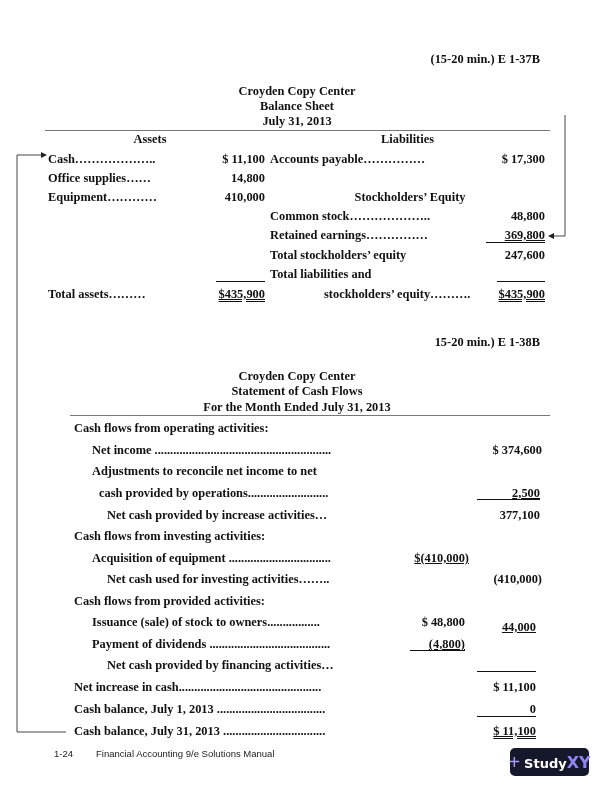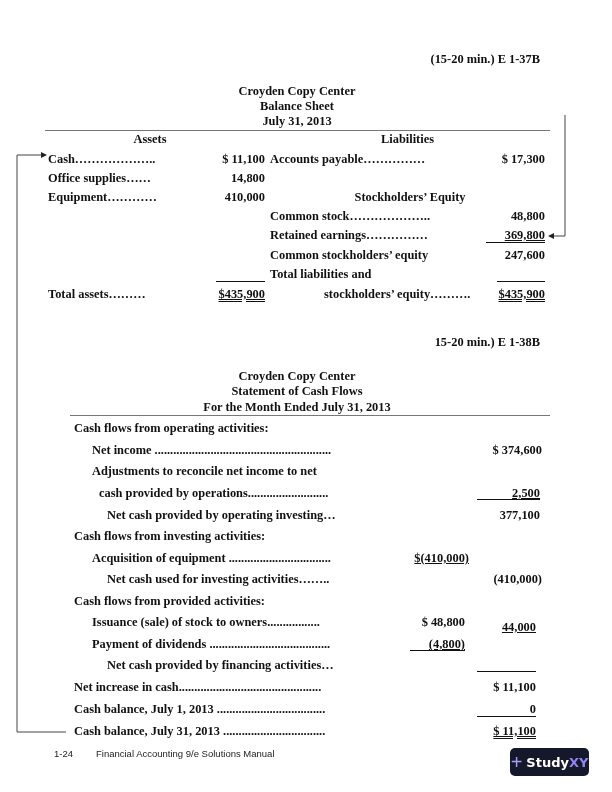--- a/index.html
+++ b/index.html
@@ -10,21 +10,21 @@
   .c { text-align:center; }
   .ul { text-decoration:underline; }
   .dul { text-decoration:underline double; }
   .hr { position:absolute; height:1px; background:#777; }
   .sline { position:absolute; background:#111; height:1px; }
   .footer { position:absolute; font-size:9.5px; font-weight:normal; color:#222; white-space:nowrap; font-family:"Liberation Sans", sans-serif;text-align:center; }
   .badge { position:absolute; left:510px; top:748px; width:79px; height:28px; background:#15172a;
            border-radius:5px; display:flex; align-items:center; justify-content:center; gap:4px; }
   .badge .plus { color:#a79cf5; font-size:20px; font-weight:normal; line-height:20px; }
   .badge .study { color:#ffffff; font-weight:bold; font-size:13px; font-family:"DejaVu Sans", sans-serif; }
-  .badge .xy { color:#8f84f0; font-weight:bold; font-size:13px; font-family:"DejaVu Sans", sans-serif; }
+  .badge .xy { color:#8f84f0; font-weight:bold; font-size:16px; font-family:"DejaVu Sans", sans-serif; }
   svg.conn { position:absolute; left:0; top:0; }
 </style>
 </head>
 <body>
 
 <svg class="conn" width="612" height="792">
   <g stroke="#444" stroke-width="1" fill="none">
     <polyline points="66,732 17,732 17,155 43,155"></polyline>
   </g>
   <polygon points="47,155 41,152 41,158" fill="#222"></polygon>
@@ -53,21 +53,21 @@
 
 <div class="t" style="left:270px; top:152px;">Accounts payable……………</div>
 <div class="t r" style="left:465px; top:152px; width:80px;">$  17,300</div>
 
 <div class="t c" style="left:320px; top:190px; width:180px;">Stockholders’ Equity</div>
 <div class="t" style="left:270px; top:209px;">Common stock………………..</div>
 <div class="t r" style="left:465px; top:209px; width:80px;">48,800</div>
 <div class="t" style="left:270px; top:228px;">Retained earnings……………</div>
 <div class="t r ul" style="left:465px; top:228px; width:80px;">369,800</div>
 <div class="sline" style="left:486px; top:242px; width:59px;"></div>
-<div class="t" style="left:270px; top:248px;">Common stockholders’ equity</div>
+<div class="t" style="left:270px; top:248px;">Total stockholders’ equity</div>
 <div class="t r" style="left:465px; top:248px; width:80px;">247,600</div>
 
 <div class="t" style="left:270px; top:267px;">Total liabilities and</div>
 <div class="sline" style="left:216px; top:281px; width:49px;"></div>
 <div class="sline" style="left:497px; top:281px; width:48px;"></div>
 
 <div class="t" style="left:48px; top:287px;">Total assets………</div>
 <div class="t r dul" style="left:190px; top:287px; width:75px;">$435,900</div>
 <div class="t" style="left:292px; top:287px;margin-left:32px;">stockholders’ equity……….</div>
 <div class="t r dul" style="left:465px; top:287px; width:80px;">$435,900</div>
@@ -79,21 +79,21 @@
 <div class="t c" style="left:150px; top:400px; width:294px;">For the Month Ended July 31, 2013</div>
 <div class="hr" style="left:70px; top:415px; width:480px;"></div>
 
 <div class="t" style="left:74px; top:421px;">Cash flows from operating activities:</div>
 <div class="t" style="left:92px; top:443px;">Net income .........................................................</div>
 <div class="t r" style="left:460px; top:443px; width:82px;">$  374,600</div>
 <div class="t" style="left:92px; top:464px;">Adjustments to reconcile net income to net</div>
 <div class="t" style="left:99px; top:486px;">cash provided by operations..........................</div>
 <div class="t r ul" style="left:460px; top:486px; width:80px;">2,500</div>
 <div class="sline" style="left:477px; top:499px; width:63px;"></div>
-<div class="t" style="left:107px; top:508px;">Net cash provided by operating investing…</div>
+<div class="t" style="left:107px; top:508px;">Net cash provided by increase activities…</div>
 <div class="t r" style="left:460px; top:508px; width:80px;">377,100</div>
 
 <div class="t" style="left:74px; top:529px;">Cash flows from investing activities:</div>
 <div class="t" style="left:92px; top:551px;">Acquisition of equipment .................................</div>
 <div class="t r ul" style="left:385px; top:551px; width:84px;">$(410,000)</div>
 <div class="t" style="left:107px; top:572px;">Net cash used for investing activities……..</div>
 <div class="t r" style="left:460px; top:572px; width:82px;">(410,000)</div>
 
 <div class="t" style="left:74px; top:594px;">Cash flows from provided activities:</div>
 <div class="t" style="left:92px; top:615px;text-align:center;">Issuance (sale) of stock to owners.................</div>

